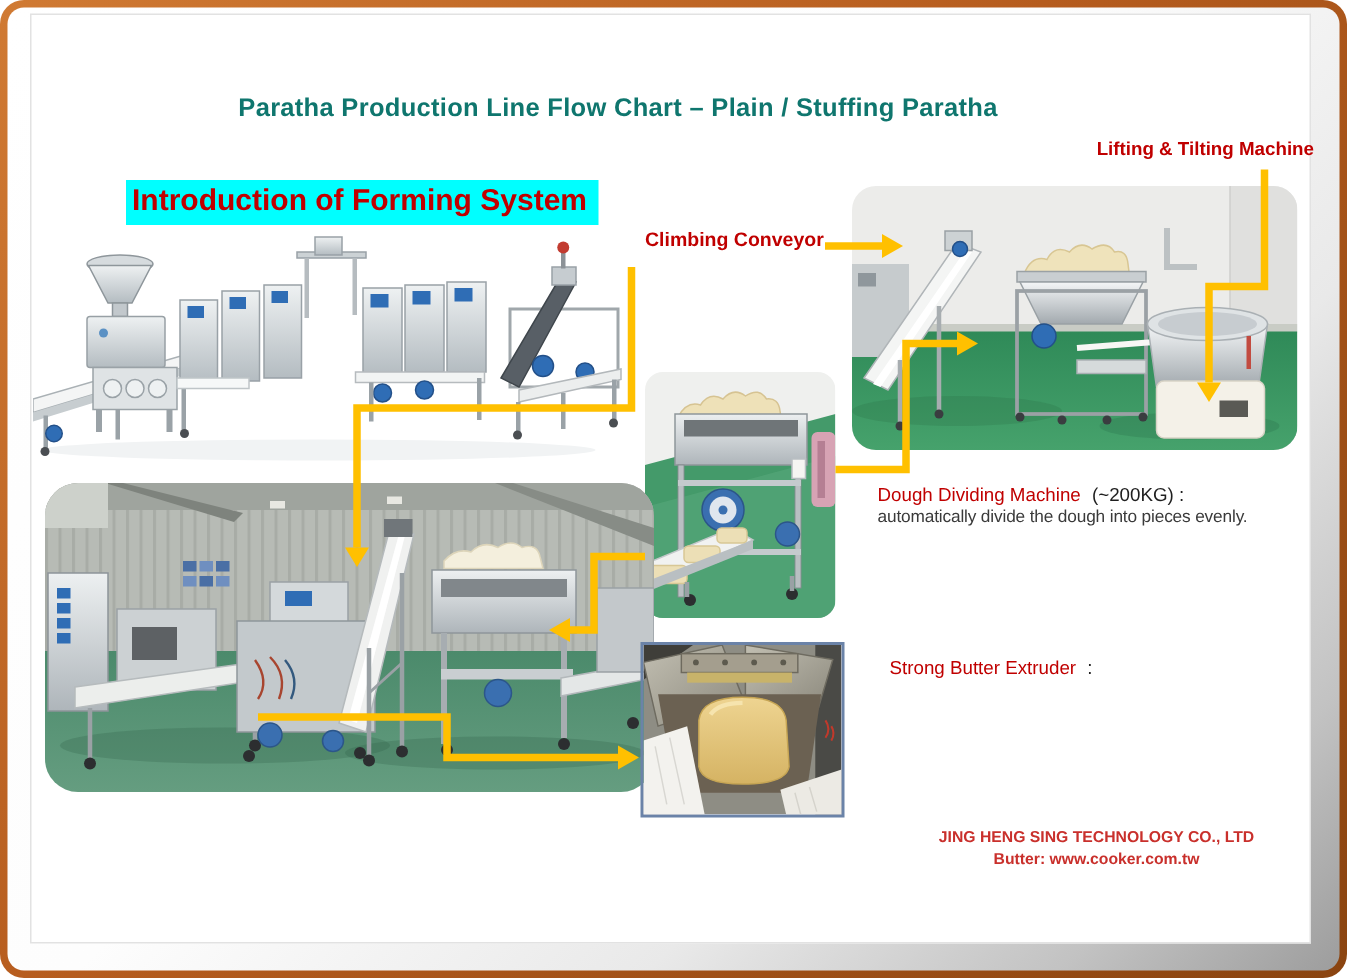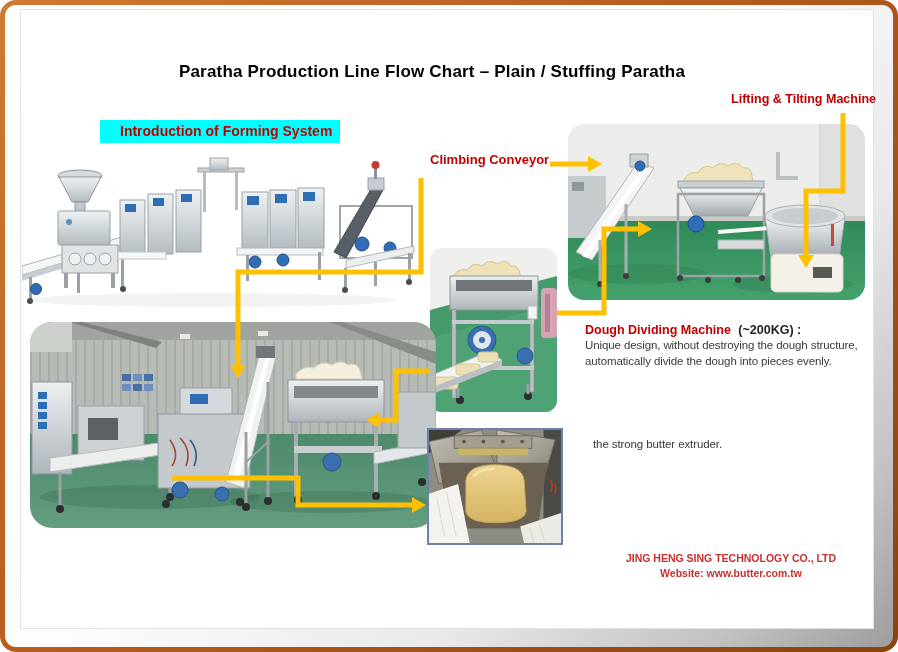--- a/index.html
+++ b/index.html
@@ -7,30 +7,30 @@
 
   
   .frame-outer{position:absolute;inset:0;border-radius:16px;
     background:linear-gradient(135deg,#d07a33 0%,#b65c1e 45%,#8a4410 100%);}
   .frame-bevel{position:absolute;inset:5px;border-radius:11px;
     background:linear-gradient(135deg,#ffffff 0%,#fdfdfd 45%,#e9e9e9 70%,#c2c2c2 88%,#9d9d9d 100%);}
   .paper{position:absolute;left:20px;top:9px;width:852px;height:618px;background:#ffffff;
     border:1px solid #e2e2e2;}
 
   
-  .title{position:absolute;left:32px;top:62px;width:800px;text-align:center;
-    font-size:17px;font-weight:bold;color:#000000;letter-spacing:0.2px;}
+  .title{position:absolute;left:12px;top:62px;width:800px;text-align:center;
+    font-size:17px;font-weight:bold;color:#0f766e;letter-spacing:0.2px;}
   .red-label{position:absolute;font-weight:bold;color:#c00000;}
   .lbl-lifting{right:22px;top:92px;font-size:12.5px;}
   .lbl-climbing{left:430px;top:152px;font-size:13px;}
-  .intro{position:absolute;left:100px;top:120px;background:#00ffff;color:#c00000;
-    font-size:14px;font-weight:bold;padding:3px 8px 4px 20px;}
+  .intro{position:absolute;left:84px;top:120px;background:#00ffff;color:#c00000;
+    font-size:20px;font-weight:bold;padding:3px 8px 4px 4px;}
 
   .caption{position:absolute;width:305px;}
-  .caption .head{font-size:12.5px;font-weight:bold;line-height:16px;white-space:nowrap;}
+  .caption .head{font-size:12.5px;font-weight:normal;line-height:16px;white-space:nowrap;}
   .caption .head .red{color:#c00000;}
   .caption .head .blk{color:#1f1f1f;margin-left:4px;}
   .caption .body-line{font-size:11.5px;color:#3a3a3a;line-height:15.5px;white-space:nowrap;letter-spacing:-0.1px;}
   .cap-dough{left:585px;top:322px;}
   .cap-butter{left:593px;top:437px;}
 
   .footer{position:absolute;left:596px;top:511px;width:270px;text-align:center;
     color:#c9302c;font-weight:bold;font-size:10.5px;line-height:15px;margin-top:40px;}
 
   
@@ -381,25 +381,27 @@
       <polygon points="366,420 380,412 380,428"></polygon>
       <polygon points="426,505 412,497 412,513"></polygon>
     </g>
   </svg>
 
   <div class="caption cap-dough">
     <div class="head">
       <span class="red">Dough Dividing Machine</span>
       <span class="blk">(~200KG) :</span>
     </div>
-    <div class="body-line">Unique design, without destroying the dough structure,</div>
     <div class="body-line">automatically divide the dough into pieces evenly.</div>
   </div>
 
   <div class="caption cap-butter">
-    <div class="body-line">the strong butter extruder.</div>
+    <div class="head">
+      <span class="red">Strong Butter Extruder</span>
+      <span class="blk">:</span>
+    </div>
   </div>
 
   <div class="footer">
     <div>JING HENG SING TECHNOLOGY CO., LTD</div>
-    <div>Website: www.butter.com.tw</div>
+    <div>Butter: www.cooker.com.tw</div>
   </div>
 </div>
 
 </body></html>

